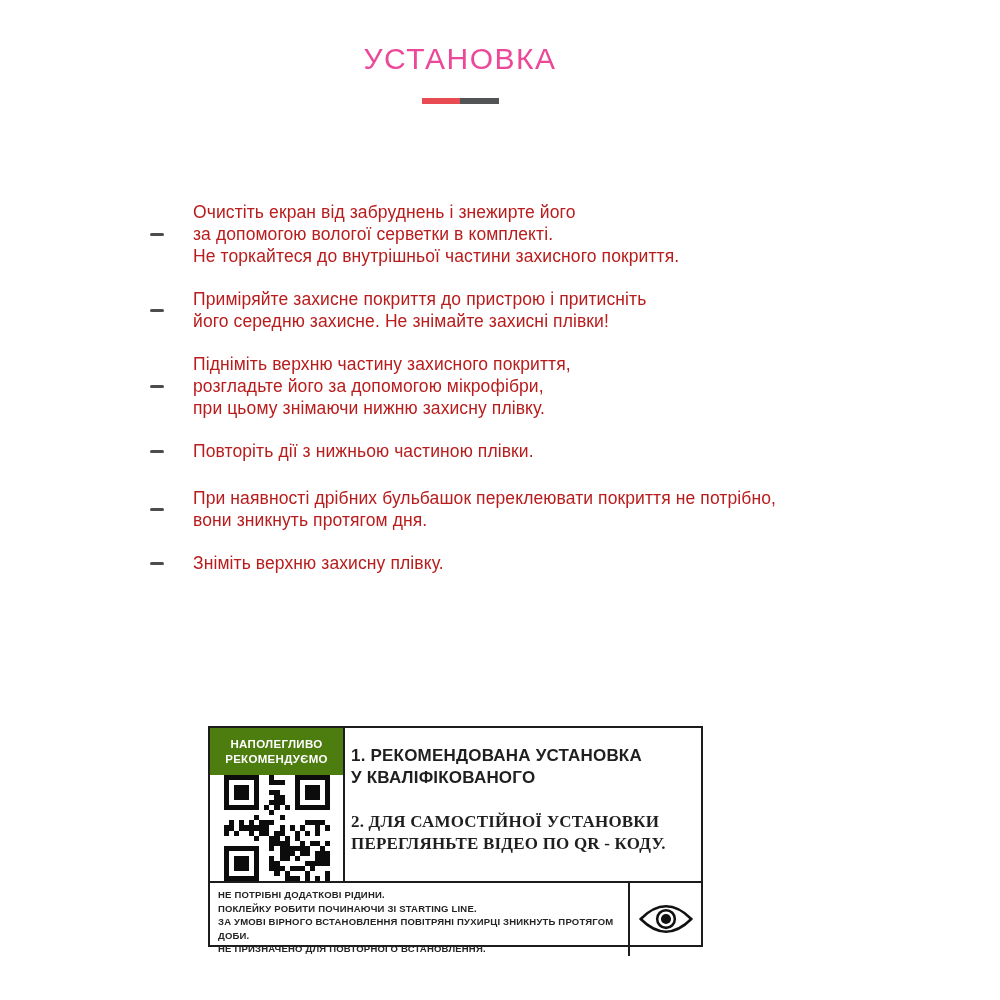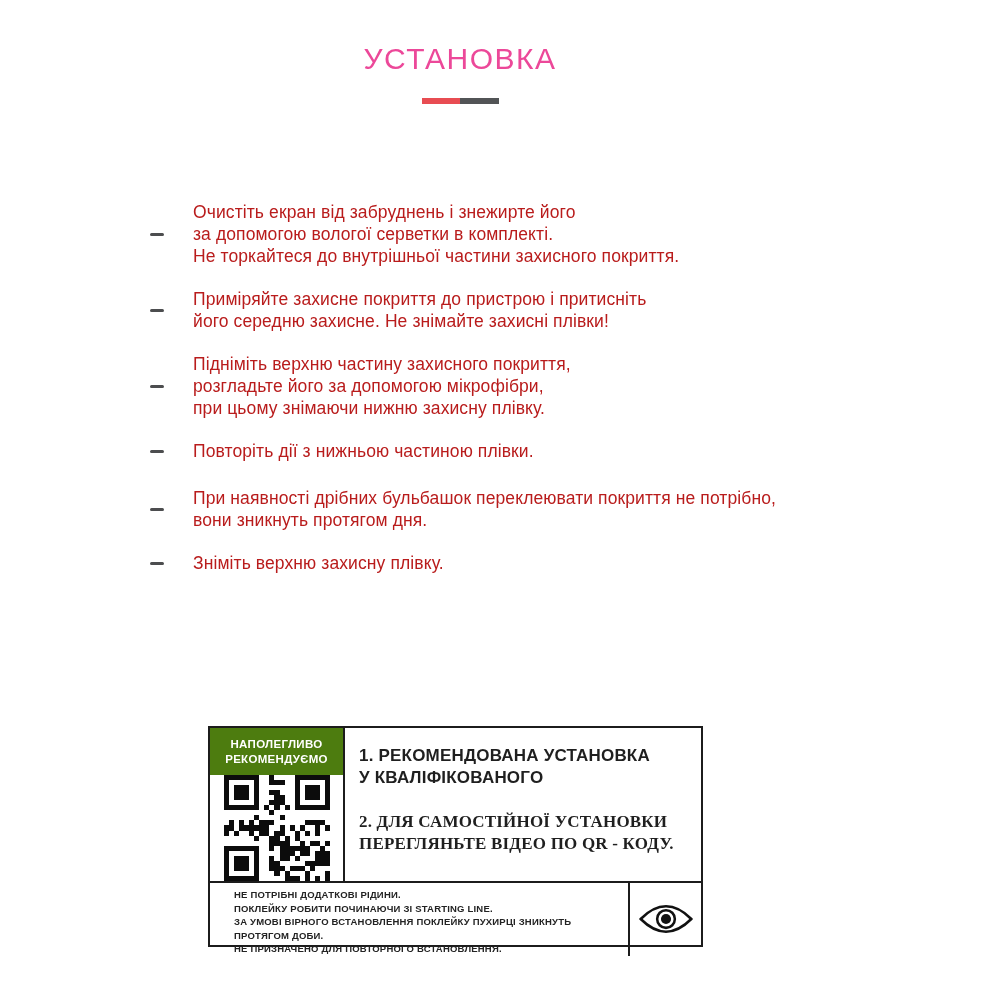--- a/index.html
+++ b/index.html
@@ -36,24 +36,24 @@
     border:2px solid #1c1c1c; display:flex; flex-direction:column; background:#fff;
   }
   .box-top { display:flex; height:155px; border-bottom:2px solid #1c1c1c; }
   .box-left { width:135px; flex:0 0 135px; border-right:2px solid #1c1c1c; display:flex; flex-direction:column; }
   .badge {
     background:#4d7c0f; color:#ffffff; height:49px; padding-top:9px;
     text-align:center; font-weight:700; font-size:11.5px; line-height:15px; letter-spacing:0.3px;
   }
   .qr-wrap { flex:1; display:flex; align-items:center; justify-content:center; }
   .qr-wrap svg { width:106px; height:106px; }
-  .box-right { flex:1; padding:17px 6px 0 14px;border-radius:17px; }
+  .box-right { flex:1; padding:17px 6px 0 6px;border-radius:17px; }
   .rec-item { font-weight:700; font-size:17px; line-height:22px; color:#1f1f1f; letter-spacing:0.2px; }
   .rec-item + .rec-item { margin-top:22px;font-family:Liberation Serif, serif; }
-  .box-bottom { flex:1; display:flex;margin-left:16px; }
+  .box-bottom { flex:1; display:flex; }
   .fineprint { flex:1; padding:5px 8px 0 8px; }
   .fineprint .fp-line {
     font-size:9.5px; font-weight:700; line-height:13.5px; color:#232323; letter-spacing:0.2px;
   }
   .eye-cell { width:73px; flex:0 0 73px; border-left:2px solid #1c1c1c; display:flex; align-items:center; justify-content:center; }
   .eye-cell svg { width:54px; height:32px; }
 </style>
 </head>
 <body>
 
@@ -363,21 +363,21 @@
           <div>2. ДЛЯ САМОСТІЙНОЇ УСТАНОВКИ</div>
           <div>ПЕРЕГЛЯНЬТЕ ВІДЕО ПО QR - КОДУ.</div>
         </div>
       </div>
     </div>
 
     <div class="box-bottom">
       <div class="fineprint">
         <div class="fp-line">НЕ ПОТРІБНІ ДОДАТКОВІ РІДИНИ.</div>
         <div class="fp-line">ПОКЛЕЙКУ РОБИТИ ПОЧИНАЮЧИ ЗІ STARTING LINE.</div>
-        <div class="fp-line">ЗА УМОВІ ВІРНОГО ВСТАНОВЛЕННЯ ПОКЛЕЙКУ ПУХИРЦІ ЗНИКНУТЬ ПРОТЯГОМ ДОБИ.</div>
+        <div class="fp-line">ЗА УМОВІ ВІРНОГО ВСТАНОВЛЕННЯ ПОВІТРЯНІ ПУХИРЦІ ЗНИКНУТЬ ПРОТЯГОМ ДОБИ.</div>
         <div class="fp-line">НЕ ПРИЗНАЧЕНО ДЛЯ ПОВТОРНОГО ВСТАНОВЛЕННЯ.</div>
       </div>
       <div class="eye-cell">
         <svg viewBox="0 0 64 36">
           <path d="M2 18 Q17 3 32 3 Q47 3 62 18 Q47 33 32 33 Q17 33 2 18 Z" fill="none" stroke="#111111" stroke-width="3" stroke-linejoin="miter"></path>
           <circle cx="32" cy="18" r="10.5" fill="none" stroke="#111111" stroke-width="3"></circle>
           <circle cx="32" cy="18" r="6" fill="#111111"></circle>
         </svg>
       </div>
     </div>

